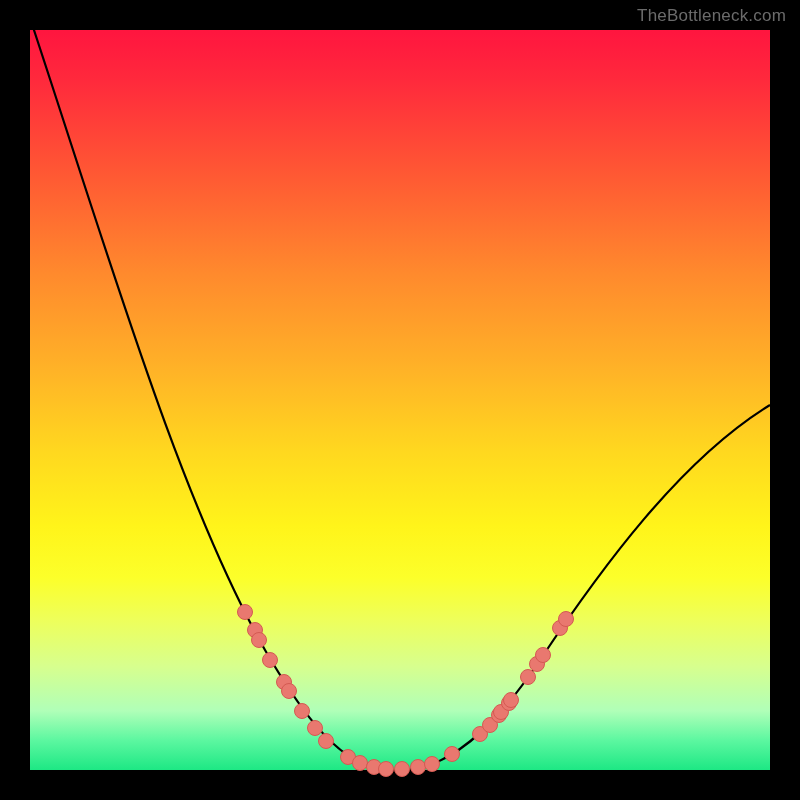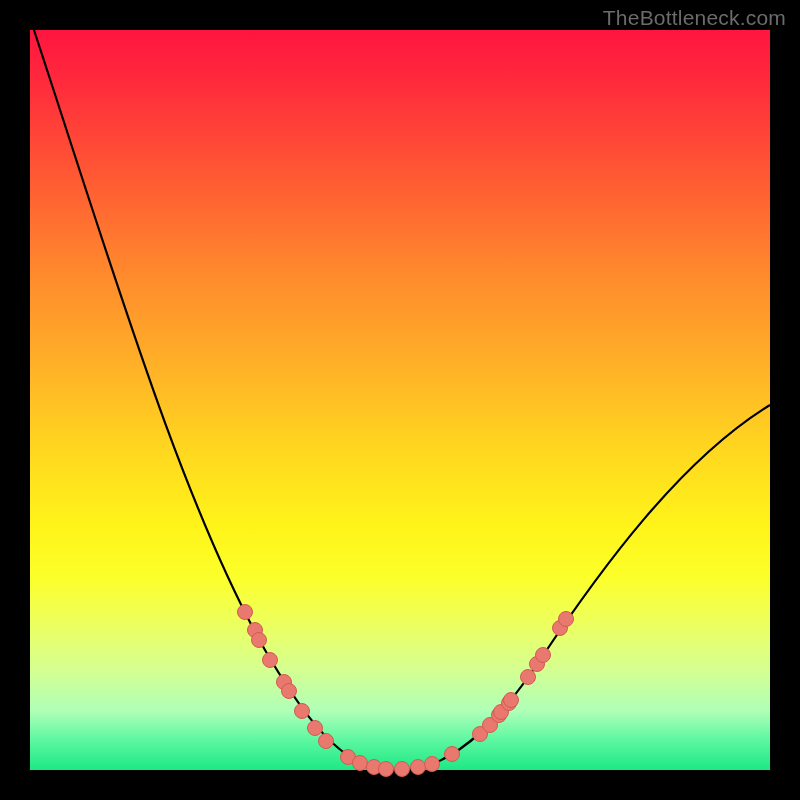--- a/index.html
+++ b/index.html
@@ -30,21 +30,21 @@
       #d7ff8e 86%,
       #b0ffb8 92%,
       #5cf7a0 96%,
       #1de884 100%);
   }
   .watermark {
     position: absolute;
     top: 6px;
     right: 14px;
     color: #6b6b6b;
-    font-size: 21px;
+    font-size: 17px;
     letter-spacing: 0.2px;
     font-weight: 500;
     user-select: none;
   }
   svg.plot {
     position: absolute;
     left: 0;
     top: 0;
     width: 740px;
     height: 740px;

